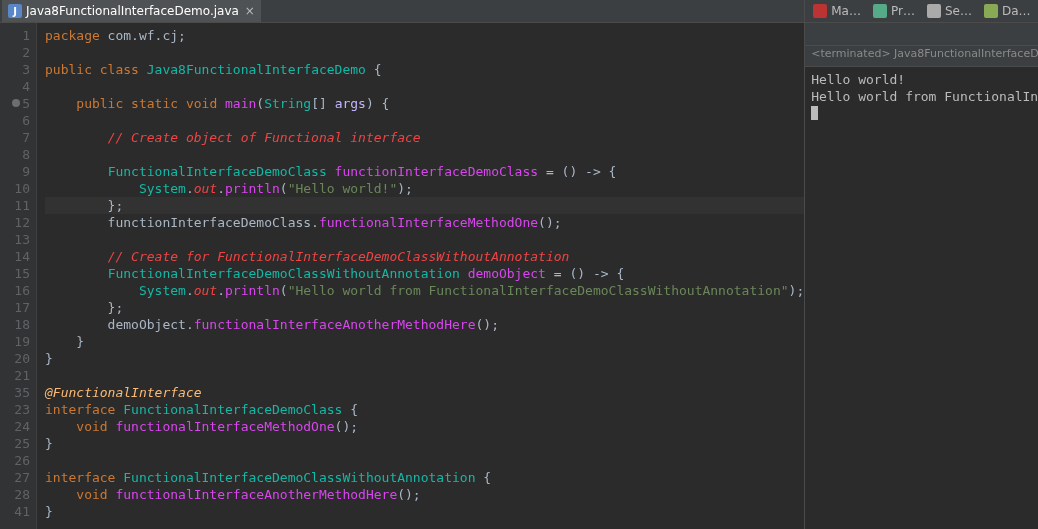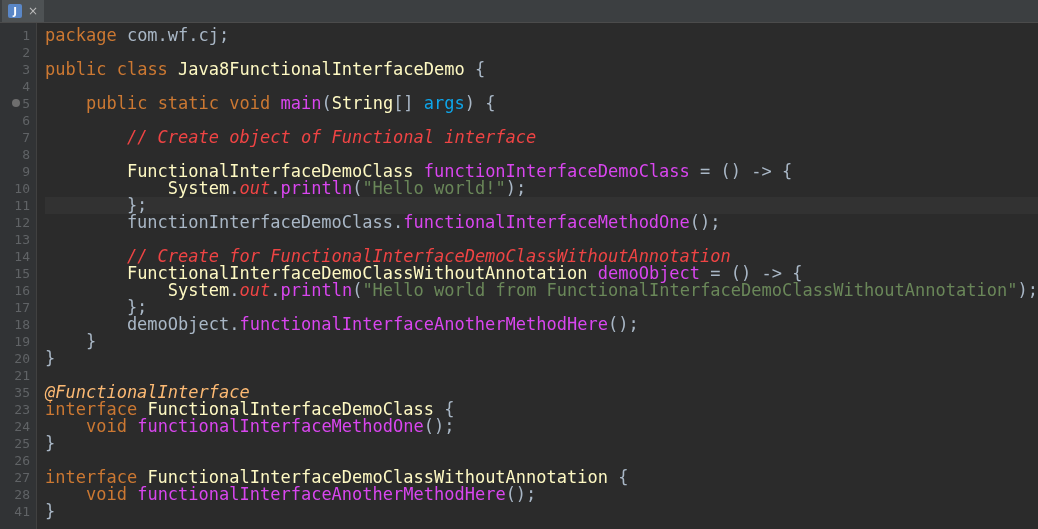--- a/index.html
+++ b/index.html
@@ -7,44 +7,45 @@
   .left{flex:0 0 462px;display:flex;flex-direction:column;border-right:1px solid #4b4b4b;background:#3c3f41}
   .right{flex:1;display:flex;flex-direction:column;background:#3c3f41}
   .tabbar{height:22px;display:flex;align-items:center;background:#3c3f41;border-bottom:1px solid #4b4b4b;font-family:"DejaVu Sans",Arial,sans-serif;font-size:12px;color:#bbb;padding-left:2px;overflow:hidden}
   .tab{display:flex;align-items:center;gap:4px;padding:0 6px;height:22px;white-space:nowrap}
   .tab.active{background:#4e5254;color:#fff}
   .tab .ic{width:14px;height:14px;display:inline-flex;align-items:center;justify-content:center;font-size:10px}
   .tab .x{color:#bbb;font-size:12px;margin-left:2px}
   .editor{flex:1;display:flex;background:#2b2b2b;overflow:hidden}
   .gutter{flex:0 0 30px;background:#313335;color:#606366;text-align:right;padding:4px 6px 0 0;line-height:17px;border-right:1px solid #414141}
   .gutter .bp{display:inline-block;width:8px;height:8px;border-radius:4px;background:#6e6e6e;margin-right:2px;vertical-align:1px}
-  .code{flex:1;padding:4px 0 0 8px;line-height:17px;white-space:pre;font-size:17px}
+  .code{flex:1;padding:4px 0 0 8px;line-height:17px;white-space:pre;font-size:13px}
   .kw{color:#cc7832}
-  .ty{color:#fef9c3}
-  .fn{color:#0ea5e9}
+  .ty{color:#14b8a6}
+  .fn{color:#c4b5fd}
   .mth{color:#d946ef}
   .fld{color:#ef4444;font-style:italic}
   .str{color:#6a8759}
   .cmt{color:#ef4444;font-style:italic}
   .ann{color:#fdba74;font-style:italic}
   .pun{color:#a9b7c6}
   .hl{background:#323232}
   .toolbar{height:22px;display:flex;align-items:center;justify-content:flex-end;gap:4px;padding:0 6px;background:#3c3f41;border-bottom:1px solid #4b4b4b}
   .termline{height:18px;padding:1px 6px;background:#3c3f41;color:#8a8a8a;font-family:"DejaVu Sans",Arial,sans-serif;font-size:11px;border-bottom:1px solid #4b4b4b;white-space:nowrap;overflow:hidden}
   .console{flex:1;background:#2b2b2b;padding:4px 6px;line-height:17px;white-space:pre;color:#bbb}
   .cursor{display:inline-block;width:7px;height:14px;background:#bbb;vertical-align:-2px}
 </style>
 </head>
 <body>
 
 <div class="root">
   <div class="left">
     <div class="tabbar">
       <div class="tab active">
         <span class="ic" style="background:#5a87c7;color:#fff;font-weight:bold;border-radius:2px">J</span>
+        <span>Java8FunctionalInterfaceDemo.java</span>
         <span class="x">×</span>
       </div>
     </div>
     <div class="editor">
       <div class="gutter" id="gutter">
           <div>1</div>
           <div>2</div>
           <div>3</div>
           <div>4</div>
           <div><span class="bp"></span>5</div>

